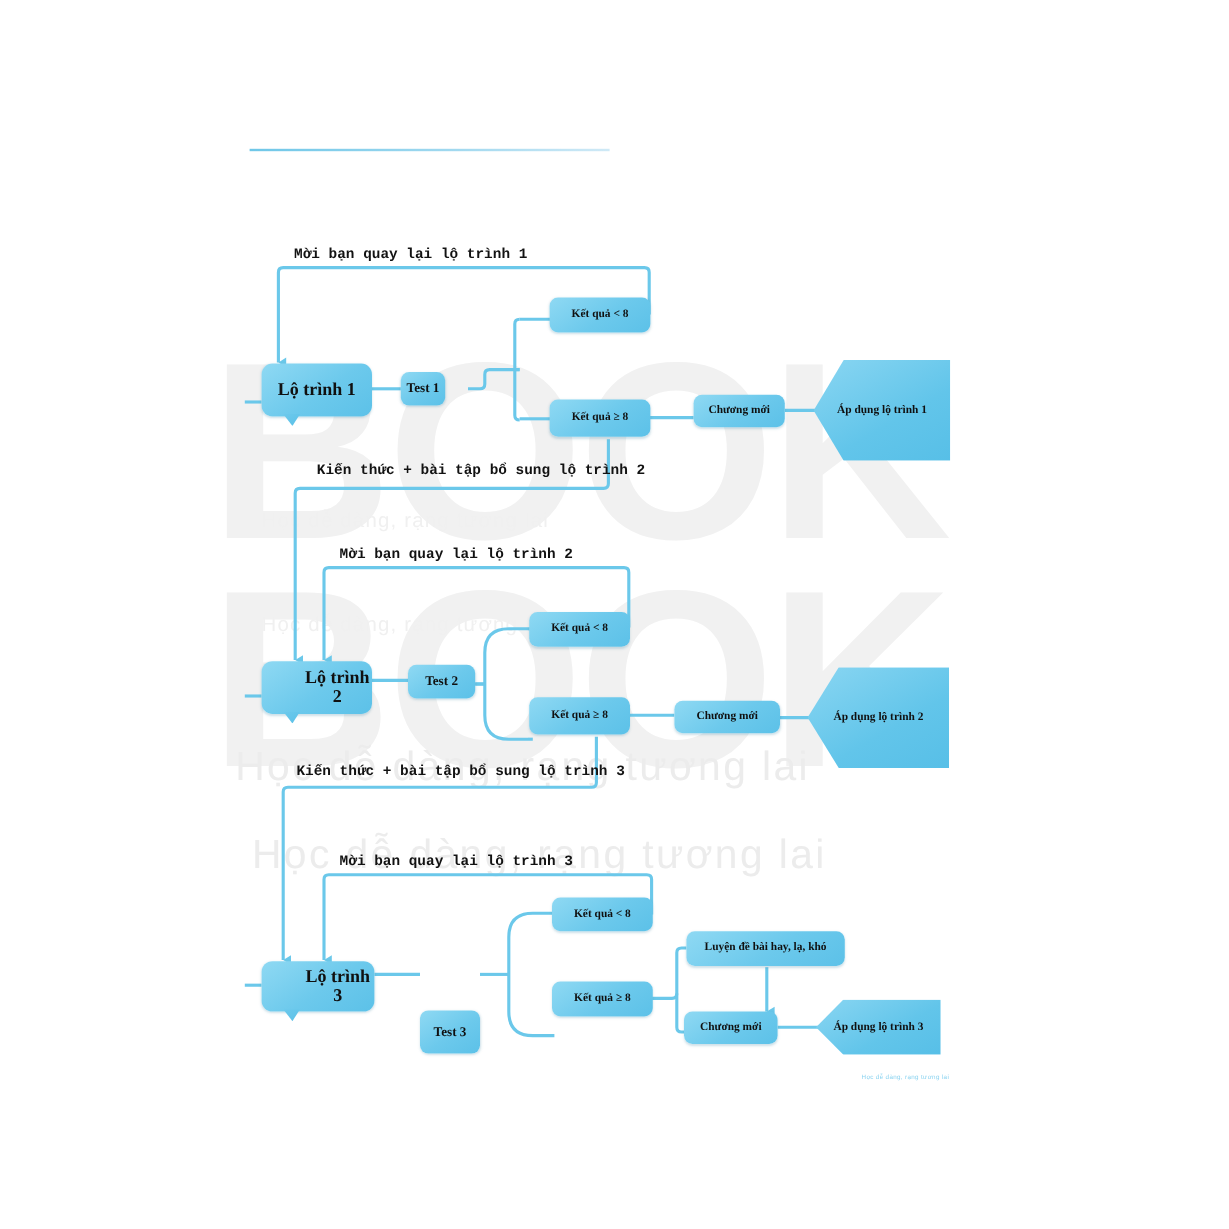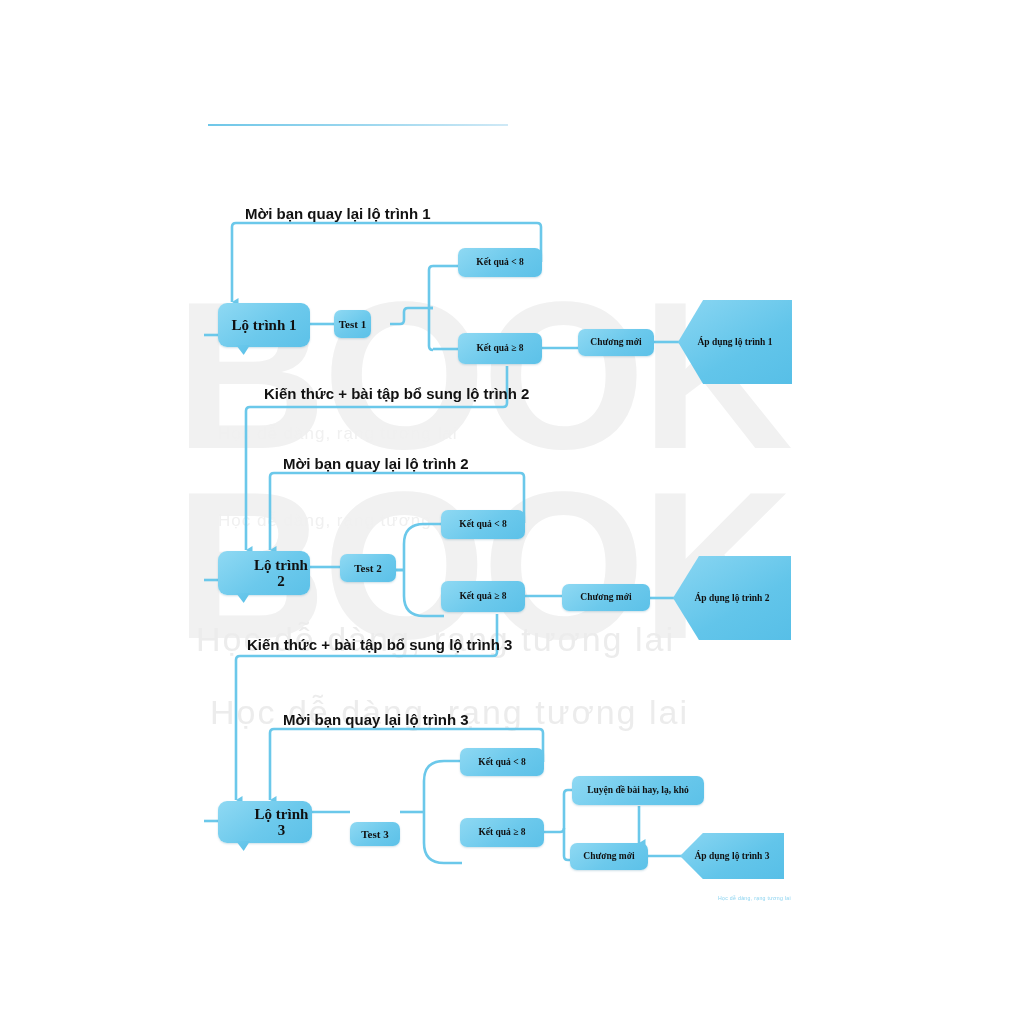--- a/index.html
+++ b/index.html
@@ -110,23 +110,23 @@
     background: linear-gradient(150deg,#8ad6f2 0%,#62c5ea 60%,#57bfe7 100%);
     border-radius: 0 12px 12px 0;
     clip-path: polygon(0% 50%, 22% 0%, 100% 0%, 100% 100%, 22% 100%);
     border-radius: 0;
     box-shadow: none;
   }
 
   
   .edge-label {
     position: absolute;
-    font-family: Liberation Sans, sans-serif;
-    font-weight: bold;
-    font-size: 15px;
+    font-family: Liberation Mono, monospace;
+    font-weight: bold;
+    font-size: 12px;
     color: #121212;
     white-space: nowrap;
   }
 
   
   #logo {
     position: absolute;
     left: 672px;
     top: 893px;
     width: 140px;
@@ -266,21 +266,21 @@
 <div class="node small" style="left:562px; top:584px; width:88px; height:27px; border-radius:7px;">Chương mới</div>
 
 <div class="node small pent" style="left:673px; top:556px; width:118px; height:84px;">Áp dụng lộ trình 2</div>
 
 <div class="edge-label" style="left:247px; top:636px;">Kiến thức + bài tập bổ sung  lộ trình 3</div>
 
 <div class="edge-label" style="left:283px; top:711px;">Mời bạn quay lại lộ trình 3</div>
 
 <div class="node big bubble" style="left:218px; top:801px; width:94px; height:42px;padding-left:33px;">Lộ trình 3</div>
 
-<div class="node medium" style="left:350px; top:822px; width:50px; height:24px; border-radius:7px;">Test 3</div>
+<div class="node medium" style="left:350px; top:842px; width:50px; height:36px; border-radius:7px;">Test 3</div>
 
 <div class="node small" style="left:460px; top:748px; width:84px; height:28px; border-radius:7px;">Kết quả  &lt; 8</div>
 
 <div class="node small" style="left:460px; top:818px; width:84px; height:29px; border-radius:7px;">Kết quả  ≥ 8</div>
 
 <div class="node small" style="left:572px; top:776px; width:132px; height:29px; border-radius:7px;">Luyện đề bài hay, lạ, khó</div>
 
 <div class="node small" style="left:570px; top:843px; width:78px; height:27px; border-radius:7px;">Chương mới</div>
 
 <div class="node small pent" style="left:680px; top:833px; width:104px; height:46px;">Áp dụng lộ trình 3</div>

